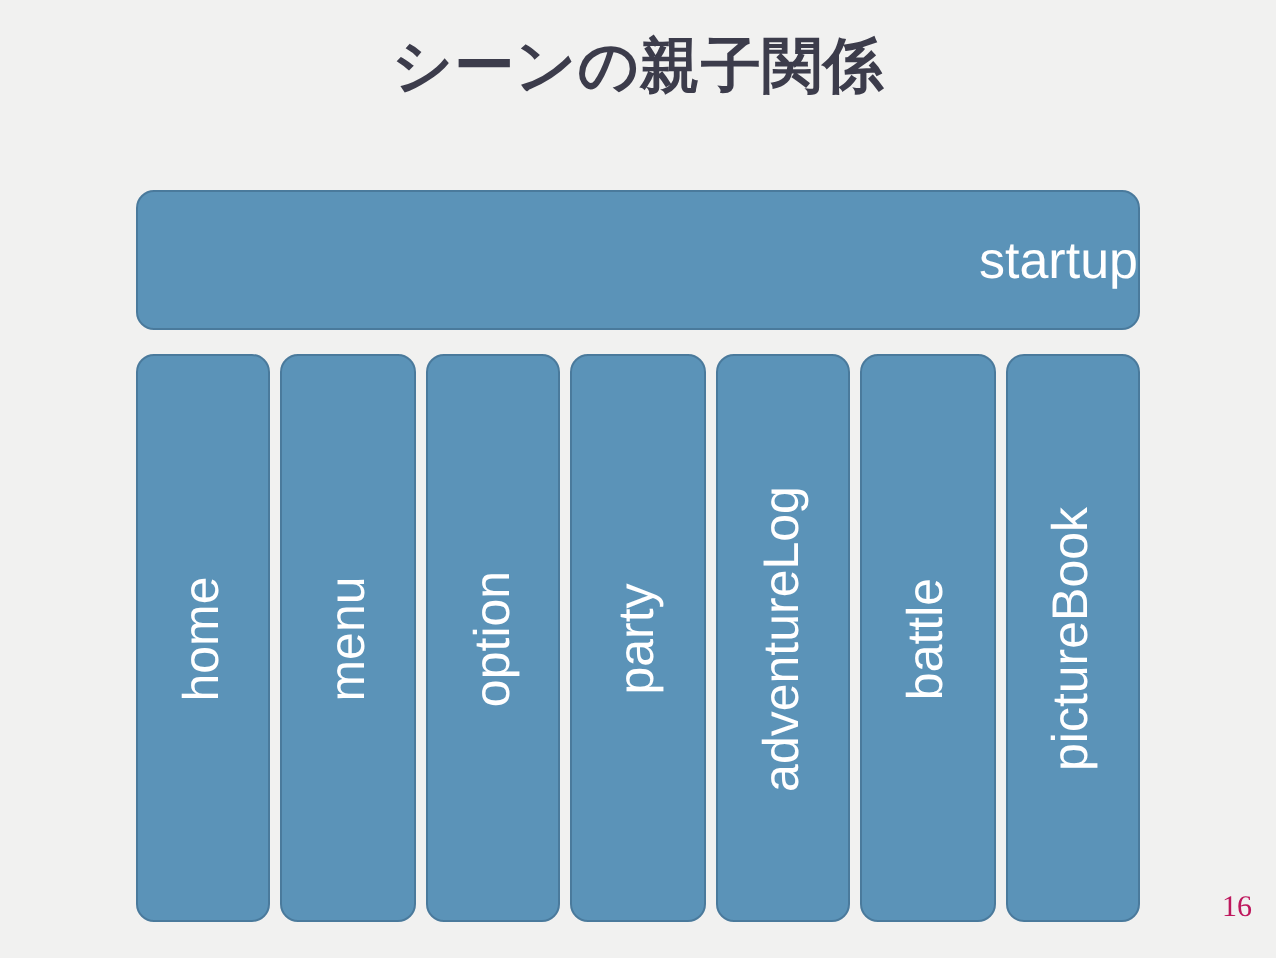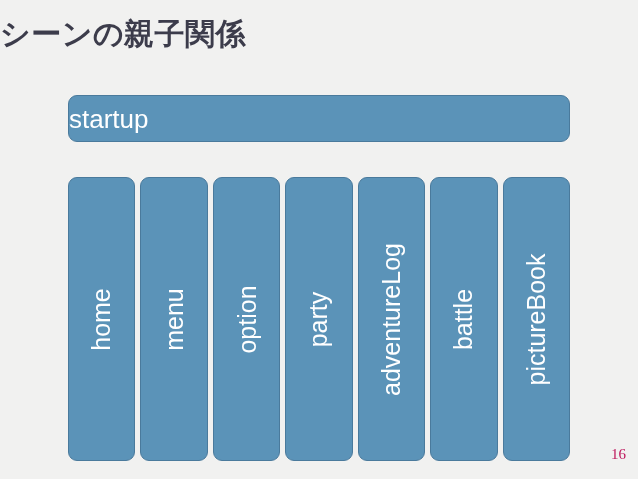--- a/index.html
+++ b/index.html
@@ -20,42 +20,43 @@
     height: 479px;
     background: #f1f1f0;
   }
 
   
   .slide-title {
     position: absolute;
     top: 16px;
     left: 0;
     width: 638px;
+    text-align: center;
     font-size: 30px;
     font-weight: bold;
     color: #3c3c4b;
     letter-spacing: 0.5px;
     line-height: 1.2;
     white-space: nowrap;
   }
 
   
   .parent-node {
     position: absolute;
     left: 68px;
     top: 95px;
     width: 502px;
-    height: 47px;
+    height: 70px;
     box-sizing: border-box;
     background: #5b93b8;
     border: 1px solid #4a7a9c;
     border-radius: 9px;
     display: flex;
     align-items: center;
-    justify-content: flex-start;
+    justify-content: flex-end;
   }
   .parent-node-label {
     color: #ffffff;
     font-size: 26px;
     font-weight: 400;
     line-height: 1;
   }
 
   
   .children-row {

